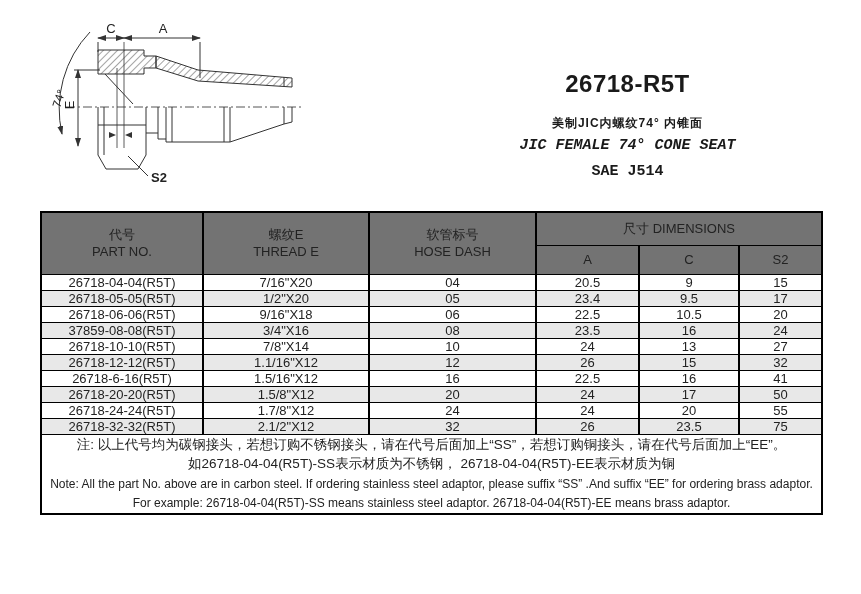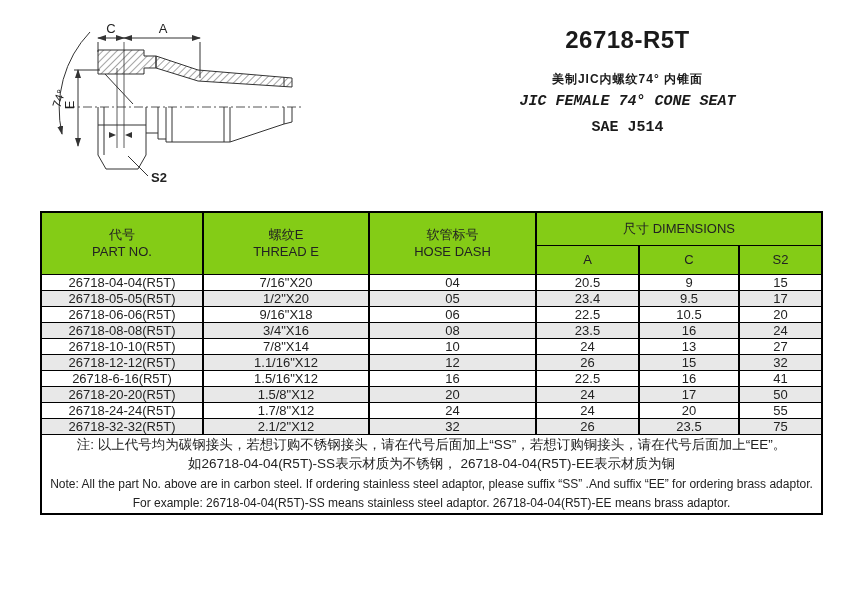--- a/index.html
+++ b/index.html
@@ -7,21 +7,21 @@
     width:861px; height:594px;
     background:#ffffff;
     font-family:"Liberation Sans", sans-serif;
     color:#1a1a1a;
     -webkit-font-smoothing:antialiased;
   }
   .page { position:relative; width:861px; height:594px; overflow:hidden; background:#fff; }
 
   
   .title-block { position:absolute; left:450px; top:26px; width:355px; text-align:center; }
-  .part-series { font-size:24px; font-weight:bold; letter-spacing:.5px; }
+  .part-series { font-size:24px; font-weight:bold; letter-spacing:.5px;margin-top:44px; }
   .subtitle-cn { margin-top:17px; font-size:12px; font-weight:bold; letter-spacing:1px; }
   .subtitle-en { margin-top:5px; font-size:15px; font-weight:bold;
                  font-family:"Liberation Mono", monospace; letter-spacing:0; white-space:nowrap;font-style:italic; }
   .standard    { margin-top:9px; font-size:15px; font-weight:bold;
                  font-family:"Liberation Mono", monospace; }
 
   
   .drawing { position:absolute; left:48px; top:6px; }
   .drawing text { font-family:"Liberation Sans", sans-serif; fill:#222; }
 
@@ -31,21 +31,21 @@
     border-collapse:collapse; table-layout:fixed;
     border:2px solid #000;
     font-size:13px;
   }
   table.spec th, table.spec td {
     border:1px solid #000;
     border-left-width:2px; border-right-width:2px;
     text-align:center; vertical-align:middle;
     padding:0; font-weight:normal; color:#222;
   }
-  thead th { background:#84cc16; line-height:1.25; }
+  thead th { background:#737373; line-height:1.25; }
   thead tr.head-main th { height:32px; }
   thead tr.head-sub  th { height:28px; }
   thead th { border-bottom-width:2px; }
   .hdr-2line span { display:block; }
   tbody tr { height:15px;padding-left:6px; }
   tbody tr:nth-child(even) td { background:#e8e8e8; }
   tfoot td {
     border-top-width:2px;
     text-align:left; vertical-align:top;
     padding:4px 8px 8px 5px;
@@ -190,21 +190,21 @@
       </tr>
       <tr>
         <td>26718-06-06(R5T)</td>
         <td>9/16"X18</td>
         <td>06</td>
         <td>22.5</td>
         <td>10.5</td>
         <td>20</td>
       </tr>
       <tr>
-        <td>26718-08-08(R5T)</td>
+        <td>37859-08-08(R5T)</td>
         <td>3/4"X16</td>
         <td>08</td>
         <td>23.5</td>
         <td>16</td>
         <td>24</td>
       </tr>
       <tr>
         <td>26718-10-10(R5T)</td>
         <td>7/8"X14</td>
         <td>10</td>

